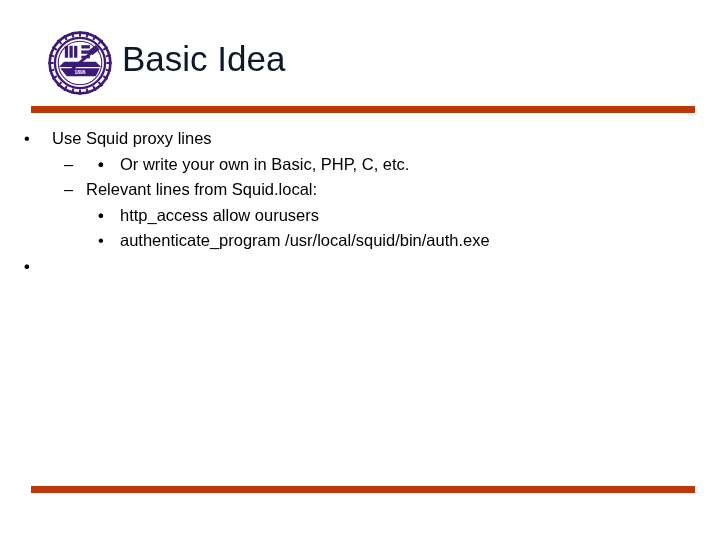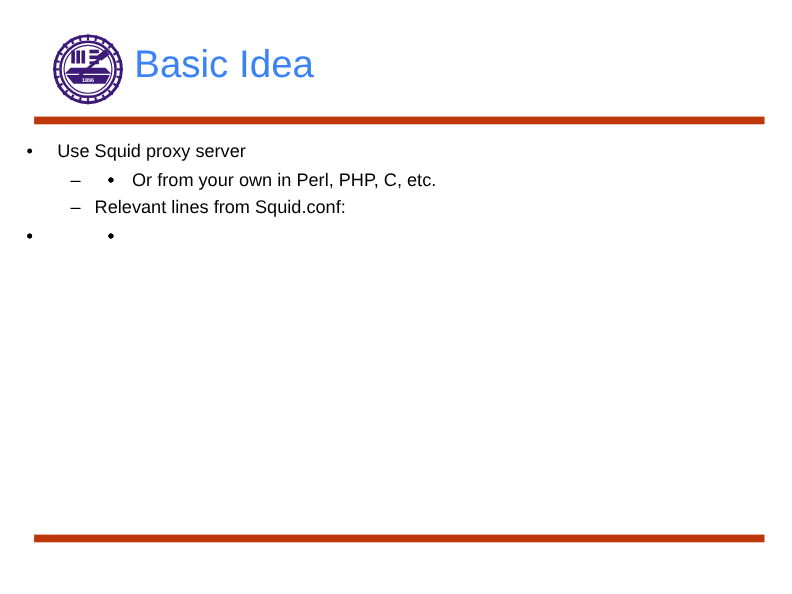--- a/index.html
+++ b/index.html
@@ -43,21 +43,21 @@
   #logo svg { display: block; width: 66px; height: 66px; }
 
   #page-title {
     position: absolute;
     left: 122px;
     top: 36px;
     font-size: 35px;
     font-weight: 400;
     letter-spacing: 0px;
     line-height: 46px;
-    color: #3b82f6;
+    color: #0f172a;
     white-space: nowrap;
   }
 
   
   .rule {
     position: absolute;
     left: 31px;
     width: 664px;
     height: 7px;
     background: #bd3709;
@@ -199,26 +199,26 @@
     </div>
 
     <div id="page-title">Basic Idea</div>
   </div>
 
   <div class="rule" id="rule-top"></div>
 
   <div class="rule" id="rule-bottom"></div>
 
   <div id="body">
-      <div class="line lvl1"><span class="bullet">•</span><span>Use Squid proxy server</span></div>
+      <div class="line lvl1"><span class="bullet">•</span><span>Use Squid proxy lines</span></div>
       <div class="line lvl2"><span class="bullet">–</span></div>
       <div class="line lvl3"><span class="bullet">•</span></div>
       <div class="line lvl3"><span class="bullet">•</span></div>
-      <div class="line lvl3"><span class="bullet">•</span><span>Or from your own in Perl, PHP, C, etc.</span></div>
-      <div class="line lvl2"><span class="bullet">–</span><span>Relevant lines from Squid.conf:</span></div>
+      <div class="line lvl3"><span class="bullet">•</span><span>Or write your own in Basic, PHP, C, etc.</span></div>
+      <div class="line lvl2"><span class="bullet">–</span><span>Relevant lines from Squid.local:</span></div>
       <div class="line lvl3"><span class="bullet">•</span></div>
-      <div class="line lvl3"><span class="bullet">•</span></div>
-      <div class="line lvl3"><span class="bullet">•</span></div>
+      <div class="line lvl3"><span class="bullet">•</span><span>http_access allow ourusers</span></div>
+      <div class="line lvl3"><span class="bullet">•</span><span>authenticate_program /usr/local/squid/bin/auth.exe</span></div>
       <div class="line lvl1"><span class="bullet">•</span></div>
       <div class="line lvl1"><span class="bullet">•</span></div>
     </div>
 
 </div>
 
 </body></html>

